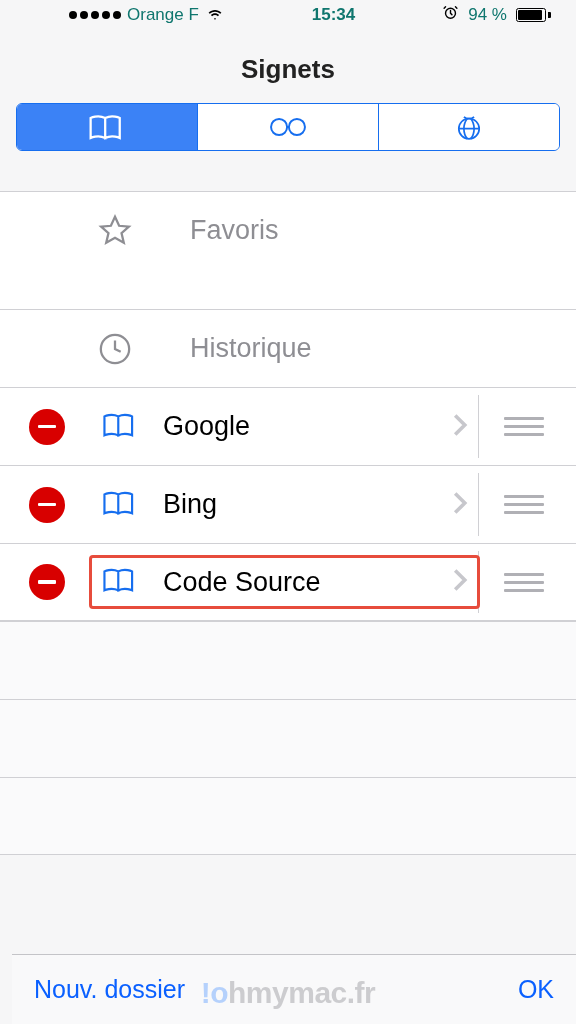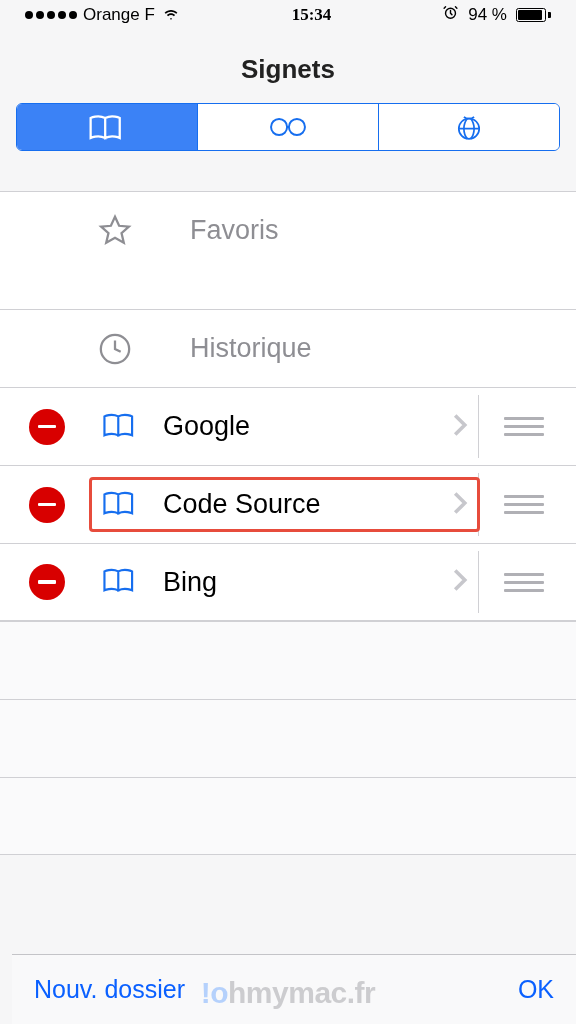--- a/index.html
+++ b/index.html
@@ -1,25 +1,25 @@
 <!DOCTYPE html>
 <html><head>
 <meta charset="utf-8">
 <style>
 * { box-sizing: border-box; margin: 0; padding: 0; }
 html, body { width: 576px; height: 1024px; font-family: -apple-system, "Helvetica Neue", Helvetica, Arial, sans-serif; background: #f6f6f7; overflow: hidden; }
 
 
-.status-bar { height: 30px; display: flex; align-items: center; justify-content: space-between; padding: 0 25px; font-size: 17px; color: #000000; }
+.status-bar { height: 30px; display: flex; align-items: center; justify-content: space-between; padding: 0 25px; font-size: 17px; color: #0f766e; margin-left: 44px; }
 .status-left { display: flex; align-items: center; gap: 6px; }
 .signal-dots { display: flex; gap: 3px; }
 .signal-dots span { width: 8px; height: 8px; border-radius: 50%; background: #000; display: inline-block; }
 .carrier { font-size: 17px; }
 .wifi-icon svg { width: 20px; height: 20px; }
-.status-center { font-weight: 600; font-family: Liberation Serif, serif; }
+.status-center { font-weight: 600; }
 .status-right { display: flex; align-items: center; gap: 9px; }
 .alarm-icon svg { width: 17px; height: 17px; }
 .battery { display: flex; align-items: center; gap: 2px; }
 .battery-body { width: 30px; height: 14px; border: 1.5px solid #000; border-radius: 2.5px; position: relative; padding: 1px; }
 .battery-fill { background: #000; height: 100%; width: 94%; border-radius: 1px; }
 .battery-tip { width: 3px; height: 6px; background: #000; border-radius: 0 1px 1px 0; }
 
 
 .nav-header { text-align: center; padding: 24px 0 18px; }
 .nav-title { font-size: 26px; font-weight: 700; color: #222; }
@@ -165,20 +165,44 @@
           </svg>
       </div>
     </div>
     <div class="drag-handle">
         <span></span>
         <span></span>
         <span></span>
       </div>
   </div>
 
+  <div class="row row-editable">
+    <div class="delete-btn">
+        <div class="delete-circle"></div>
+      </div>
+    <div class="row-main">
+      <div class="row-book-icon">
+        <svg width="38" height="32" viewBox="0 0 44 32" stroke-width="2.5" fill="none">
+          <path d="M4 6 C4 6 12 2 20 6 L20 28 C12 24 4 28 4 28 Z M20 6 C28 2 36 6 36 6 L36 28 C36 28 28 24 20 28 Z"></path>
+        </svg>
+      </div>
+      <div class="row-title">Bing</div>
+      <div class="chevron">
+        <svg width="16" height="24" viewBox="0 0 12 20" stroke-width="3" fill="none">
+            <path d="M2 2l8 8-8 8"></path>
+          </svg>
+      </div>
+    </div>
+    <div class="drag-handle">
+        <span></span>
+        <span></span>
+        <span></span>
+      </div>
+  </div>
+
   <div class="row row-editable" style="position:relative;">
     <div class="delete-btn">
         <div class="delete-circle"></div>
       </div>
     <div class="row-main" style="position:relative;">
       <div class="row-book-icon">
         <svg width="38" height="32" viewBox="0 0 44 32" stroke-width="2.5" fill="none">
           <path d="M4 6 C4 6 12 2 20 6 L20 28 C12 24 4 28 4 28 Z M20 6 C28 2 36 6 36 6 L36 28 C36 28 28 24 20 28 Z"></path>
         </svg>
       </div>
@@ -190,44 +214,20 @@
       </div>
       <div class="highlight-box" style="left:2px; right:-2px; top:4px; bottom:4px;"></div>
     </div>
     <div class="drag-handle">
         <span></span>
         <span></span>
         <span></span>
       </div>
   </div>
 
-  <div class="row row-editable">
-    <div class="delete-btn">
-        <div class="delete-circle"></div>
-      </div>
-    <div class="row-main">
-      <div class="row-book-icon">
-        <svg width="38" height="32" viewBox="0 0 44 32" stroke-width="2.5" fill="none">
-          <path d="M4 6 C4 6 12 2 20 6 L20 28 C12 24 4 28 4 28 Z M20 6 C28 2 36 6 36 6 L36 28 C36 28 28 24 20 28 Z"></path>
-        </svg>
-      </div>
-      <div class="row-title">Bing</div>
-      <div class="chevron">
-        <svg width="16" height="24" viewBox="0 0 12 20" stroke-width="3" fill="none">
-            <path d="M2 2l8 8-8 8"></path>
-          </svg>
-      </div>
-    </div>
-    <div class="drag-handle">
-        <span></span>
-        <span></span>
-        <span></span>
-      </div>
-  </div>
-
 </div>
 
 <div class="empty-block">
   <div class="empty-row"></div>
   <div class="empty-row"></div>
   <div class="empty-row"></div>
 </div>
 
 <div class="toolbar">
   <button class="toolbar-btn">Nouv. dossier</button>

